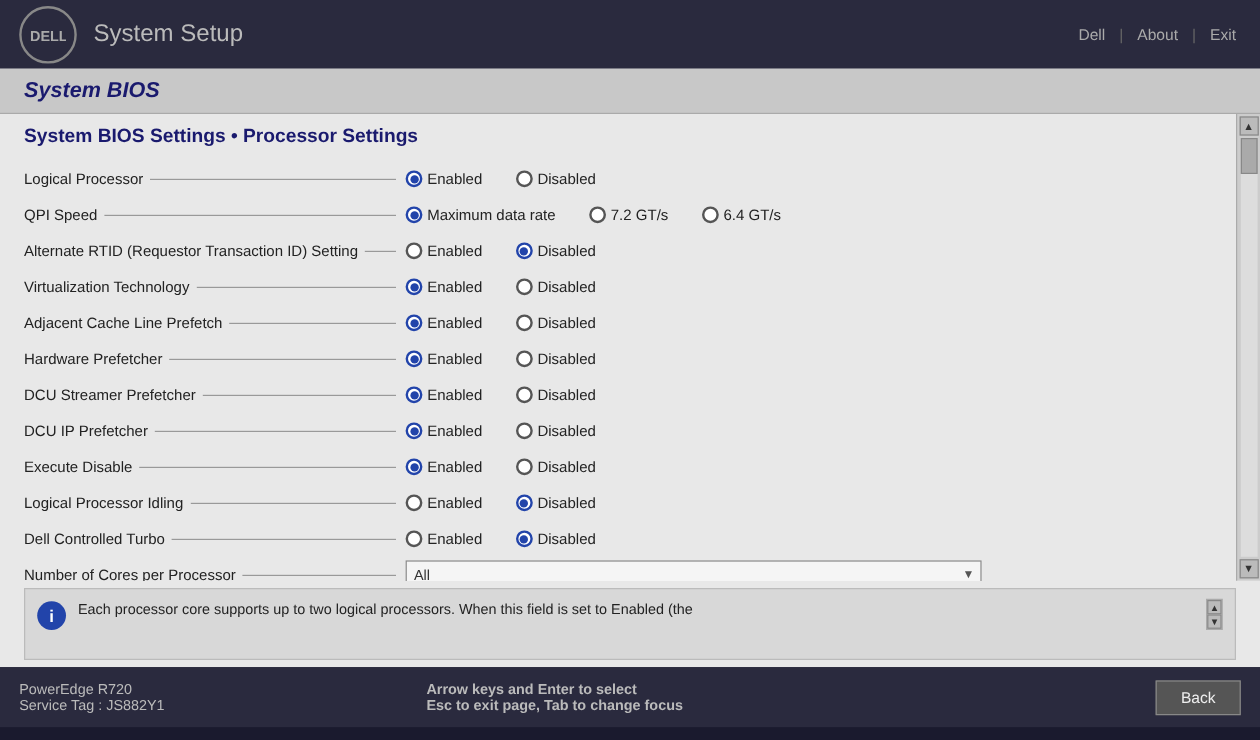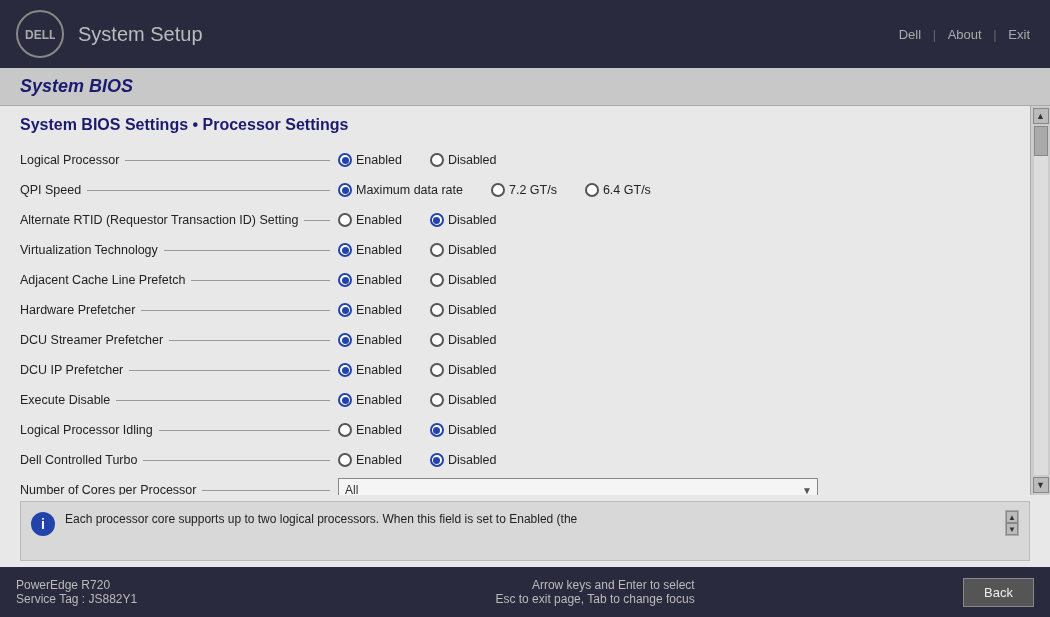--- a/index.html
+++ b/index.html
@@ -9,21 +9,21 @@
       font-size: 13px;
       color: #333;
       width: 1050px;
       height: 617px;
       overflow: hidden;
     }
 
     
     .top-bar {
       background: #2a2a3e;
-      height: 68px;
+      height: 57px;
       display: flex;
       align-items: center;
       padding: 0 16px;
       position: relative;
     }
     .dell-logo {
       width: 48px;
       height: 48px;
       border: 2px solid #888;
       border-radius: 50%;
@@ -294,21 +294,22 @@
       align-items: center;
       padding: 0 16px;
       color: #bbb;
       font-size: 12px;
     }
     .bottom-left {
       flex: 1;
     }
     .bottom-center {
       flex: 1;
-      text-align: right;
+      text-align: left;
+      font-weight: bold;
     }
     .bottom-right {
       flex: 1;
       display: flex;
       justify-content: flex-end;
     }
     .back-button {
       background: #555;
       color: #eee;
       border: 1px solid #888;

